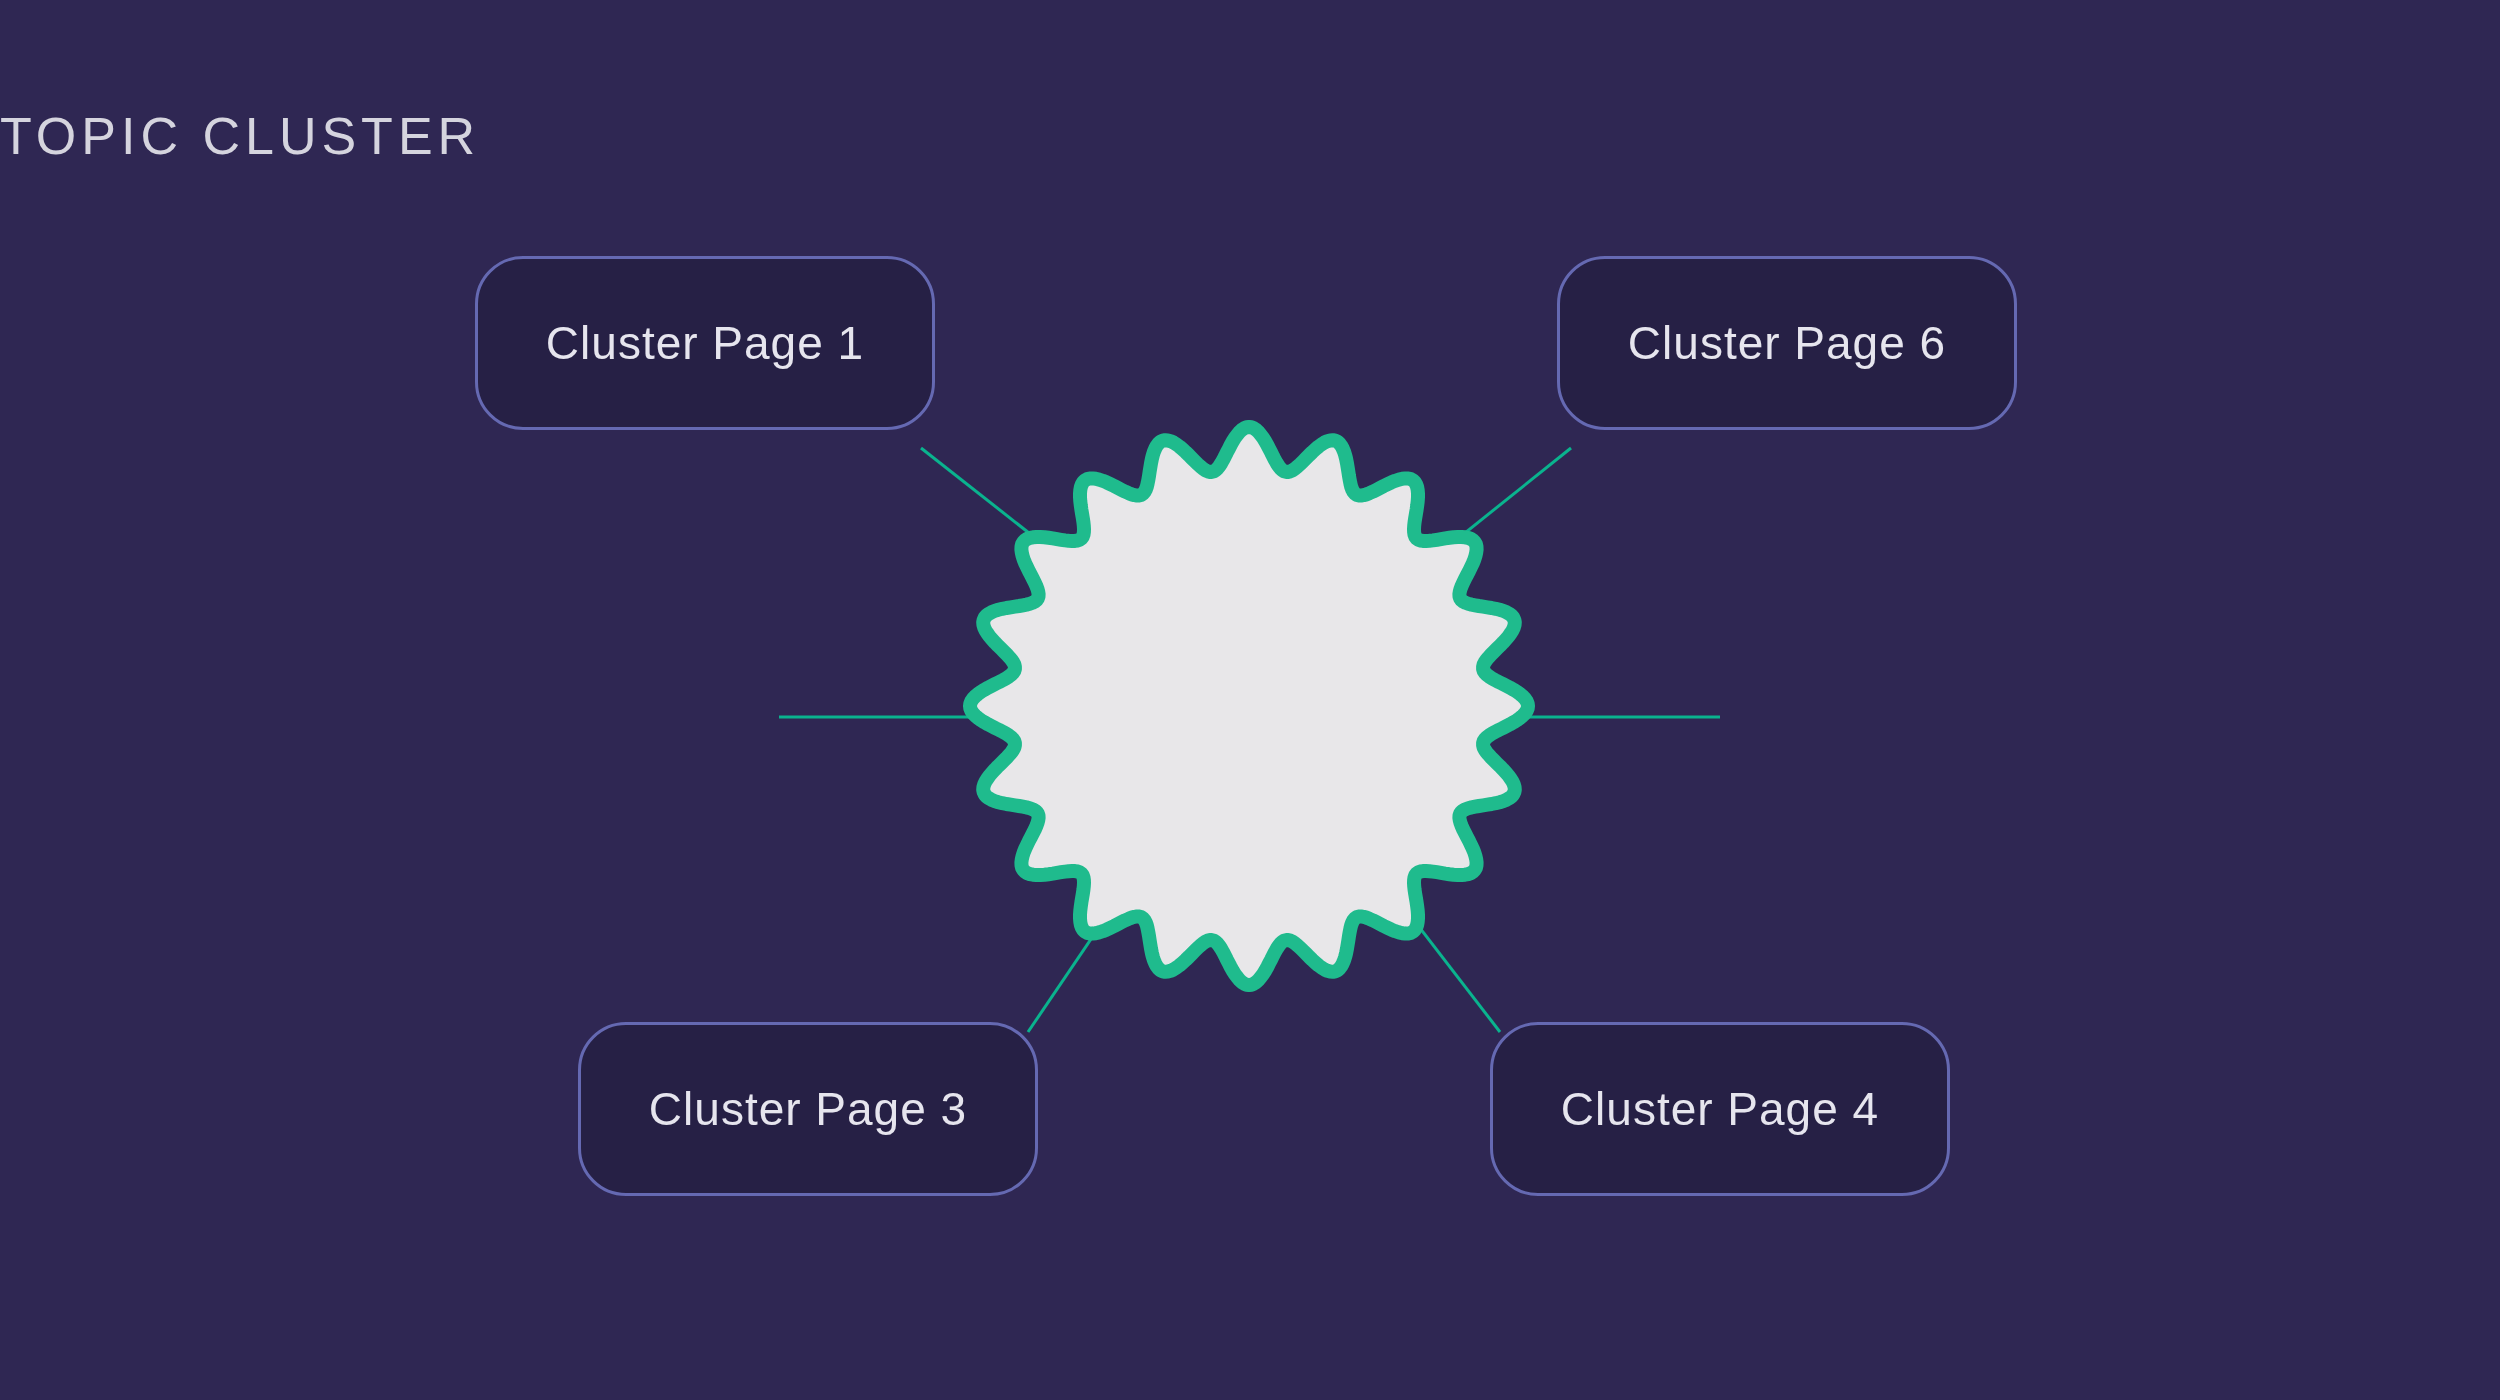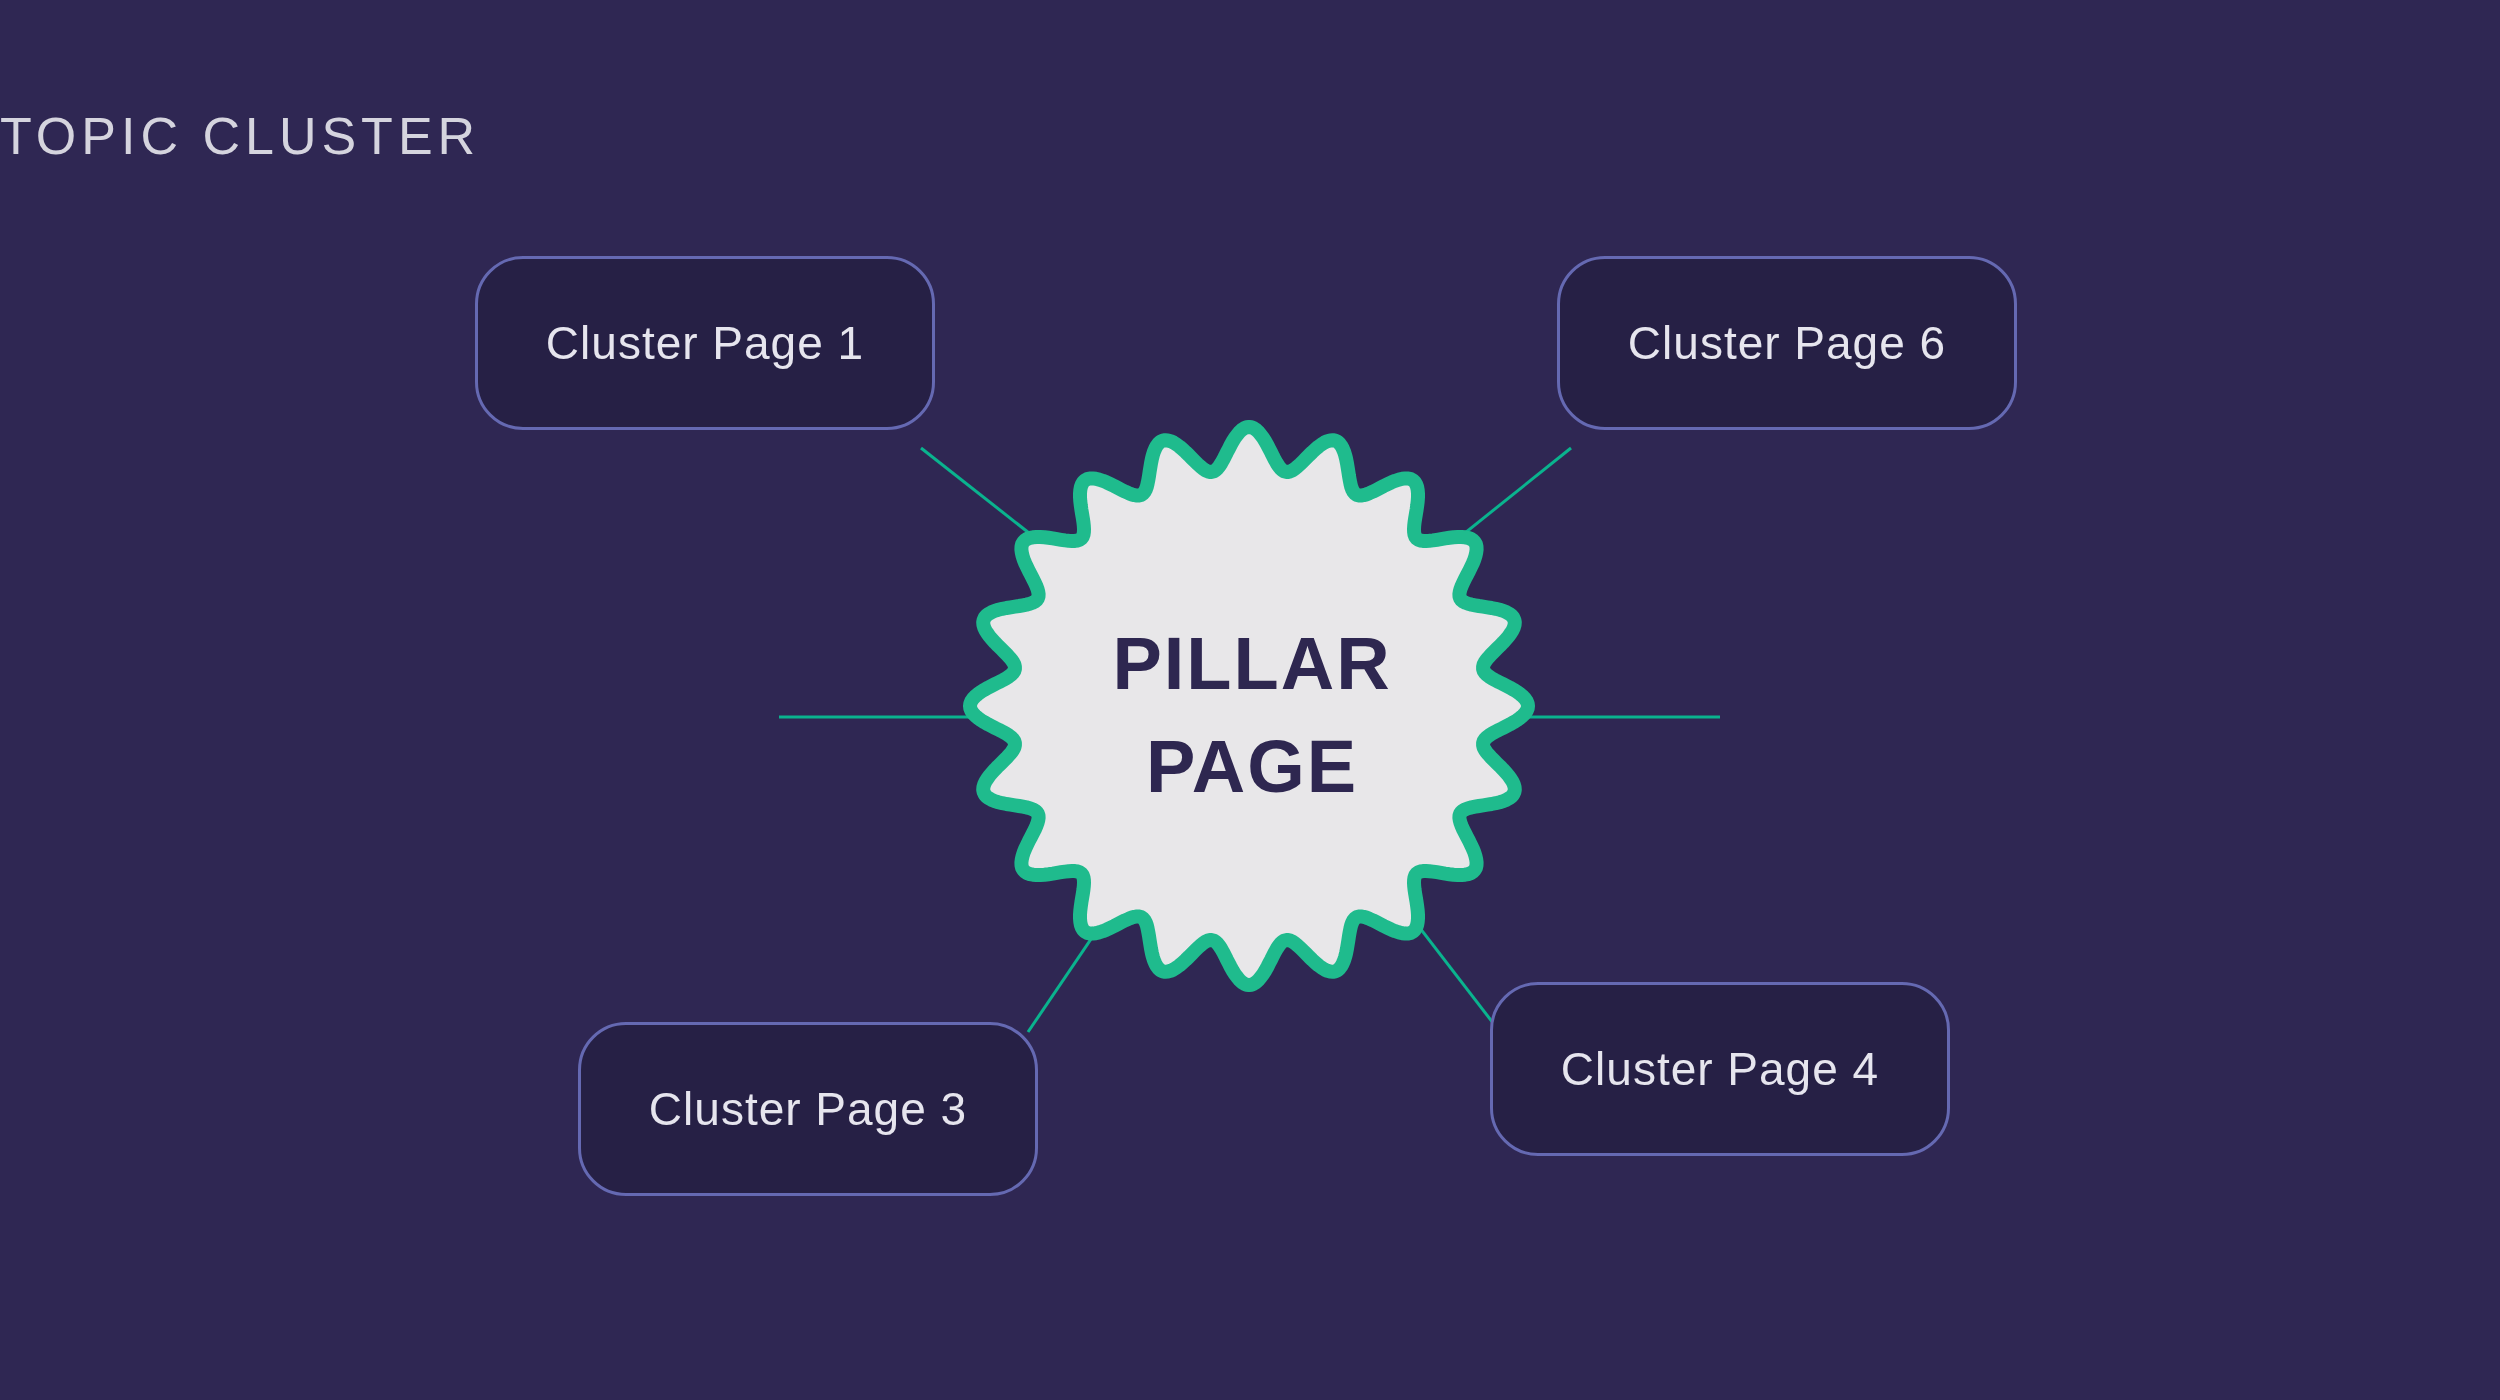--- a/index.html
+++ b/index.html
@@ -44,45 +44,41 @@
     display:flex;align-items:center;justify-content:center;
     color:var(--box-text,#e6e5ee);
     font-size:46px;
     font-weight:400;
     letter-spacing:1px;
     white-space:nowrap;
   }
   .b1{left:475px;top:256px}
   .b2{left:316px;top:614px}
   .b3{left:578px;top:1022px}
-  .b4{left:1490px;top:982px}
+  .b4{left:1490px;top:1022px}
   .b5{left:1720px;top:614px}
   .b6{left:1557px;top:256px}
 </style>
 </head>
 <body>
 
 <div class="canvas">
 
   <div class="title">TOPIC CLUSTER</div>
 
   <svg class="layer" viewBox="0 0 2500 1400" xmlns="http://www.w3.org/2000/svg">
       <line x1="921" y1="448" x2="1249" y2="706" stroke="#0ab38e" stroke-width="3"></line>
       <line x1="779" y1="717" x2="1249" y2="717" stroke="#0ab38e" stroke-width="3"></line>
       <line x1="1028" y1="1032" x2="1249" y2="706" stroke="#0ab38e" stroke-width="3"></line>
       <line x1="1500" y1="1032" x2="1249" y2="706" stroke="#0ab38e" stroke-width="3"></line>
       <line x1="1720" y1="717" x2="1249" y2="717" stroke="#0ab38e" stroke-width="3"></line>
       <line x1="1571" y1="448" x2="1249" y2="706" stroke="#0ab38e" stroke-width="3"></line>
       <path d="M1528.0 706.0L1527.7 703.6L1526.7 701.2L1525.1 698.8L1522.9 696.4L1520.2 694.2L1517.1 691.9L1513.7 689.8L1510.0 687.7L1506.2 685.8L1502.4 683.8L1498.7 682.0L1495.1 680.1L1491.9 678.3L1489.1 676.5L1486.8 674.7L1484.9 672.8L1483.7 670.9L1483.1 668.9L1483.1 666.8L1483.6 664.6L1484.8 662.3L1486.5 659.8L1488.6 657.3L1491.1 654.5L1493.9 651.7L1496.8 648.8L1499.9 645.8L1502.9 642.7L1505.7 639.6L1508.4 636.5L1510.6 633.4L1512.5 630.5L1513.8 627.6L1514.6 624.8L1514.8 622.2L1514.3 619.8L1513.3 617.6L1511.6 615.6L1509.3 613.8L1506.6 612.3L1503.3 610.9L1499.7 609.8L1495.7 608.8L1491.6 608.0L1487.4 607.3L1483.1 606.6L1479.0 606.0L1475.1 605.3L1471.5 604.6L1468.2 603.8L1465.5 602.8L1463.2 601.6L1461.4 600.1L1460.2 598.4L1459.5 596.4L1459.4 594.1L1459.8 591.6L1460.6 588.7L1461.8 585.6L1463.3 582.3L1465.1 578.7L1467.0 575.0L1469.0 571.2L1470.9 567.3L1472.7 563.5L1474.2 559.8L1475.4 556.1L1476.2 552.7L1476.6 549.6L1476.5 546.7L1475.9 544.2L1474.7 542.0L1473.0 540.2L1470.8 538.9L1468.1 537.9L1465.0 537.3L1461.5 537.0L1457.7 537.0L1453.6 537.3L1449.4 537.8L1445.2 538.4L1441.0 539.1L1436.9 539.8L1432.9 540.4L1429.3 540.8L1425.9 541.0L1423.0 540.9L1420.4 540.5L1418.3 539.7L1416.6 538.4L1415.3 536.7L1414.5 534.6L1414.1 532.0L1414.0 529.1L1414.2 525.7L1414.6 522.1L1415.2 518.1L1415.9 514.0L1416.6 509.8L1417.2 505.6L1417.7 501.4L1418.0 497.3L1418.0 493.5L1417.7 490.0L1417.1 486.9L1416.1 484.2L1414.8 482.0L1413.0 480.3L1410.8 479.1L1408.3 478.5L1405.4 478.4L1402.3 478.8L1398.9 479.6L1395.2 480.8L1391.5 482.3L1387.7 484.1L1383.8 486.0L1380.0 488.0L1376.3 489.9L1372.8 491.7L1369.4 493.2L1366.3 494.4L1363.4 495.2L1360.9 495.6L1358.6 495.5L1356.6 494.8L1354.9 493.6L1353.4 491.8L1352.2 489.5L1351.2 486.8L1350.4 483.5L1349.7 479.9L1349.0 476.0L1348.4 471.9L1347.7 467.6L1347.0 463.4L1346.2 459.3L1345.2 455.3L1344.1 451.7L1342.7 448.4L1341.2 445.7L1339.4 443.4L1337.4 441.7L1335.2 440.7L1332.8 440.2L1330.2 440.4L1327.4 441.2L1324.5 442.5L1321.6 444.4L1318.5 446.6L1315.4 449.3L1312.3 452.1L1309.2 455.1L1306.2 458.2L1303.3 461.1L1300.5 463.9L1297.7 466.4L1295.2 468.5L1292.7 470.2L1290.4 471.4L1288.2 471.9L1286.1 471.9L1284.1 471.3L1282.2 470.1L1280.3 468.2L1278.5 465.9L1276.7 463.1L1274.9 459.9L1273.0 456.3L1271.2 452.6L1269.2 448.8L1267.3 445.0L1265.2 441.3L1263.1 437.9L1260.8 434.8L1258.6 432.1L1256.2 429.9L1253.8 428.3L1251.4 427.3L1249.0 427.0L1246.6 427.3L1244.2 428.3L1241.8 429.9L1239.4 432.1L1237.2 434.8L1234.9 437.9L1232.8 441.3L1230.7 445.0L1228.8 448.8L1226.8 452.6L1225.0 456.3L1223.1 459.9L1221.3 463.1L1219.5 465.9L1217.7 468.2L1215.8 470.1L1213.9 471.3L1211.9 471.9L1209.8 471.9L1207.6 471.4L1205.3 470.2L1202.8 468.5L1200.3 466.4L1197.5 463.9L1194.7 461.1L1191.8 458.2L1188.8 455.1L1185.7 452.1L1182.6 449.3L1179.5 446.6L1176.4 444.4L1173.5 442.5L1170.6 441.2L1167.8 440.4L1165.2 440.2L1162.8 440.7L1160.6 441.7L1158.6 443.4L1156.8 445.7L1155.3 448.4L1153.9 451.7L1152.8 455.3L1151.8 459.3L1151.0 463.4L1150.3 467.6L1149.6 471.9L1149.0 476.0L1148.3 479.9L1147.6 483.5L1146.8 486.8L1145.8 489.5L1144.6 491.8L1143.1 493.6L1141.4 494.8L1139.4 495.5L1137.1 495.6L1134.6 495.2L1131.7 494.4L1128.6 493.2L1125.3 491.7L1121.7 489.9L1118.0 488.0L1114.2 486.0L1110.3 484.1L1106.5 482.3L1102.8 480.8L1099.1 479.6L1095.7 478.8L1092.6 478.4L1089.7 478.5L1087.2 479.1L1085.0 480.3L1083.2 482.0L1081.9 484.2L1080.9 486.9L1080.3 490.0L1080.0 493.5L1080.0 497.3L1080.3 501.4L1080.8 505.6L1081.4 509.8L1082.1 514.0L1082.8 518.1L1083.4 522.1L1083.8 525.7L1084.0 529.1L1083.9 532.0L1083.5 534.6L1082.7 536.7L1081.4 538.4L1079.7 539.7L1077.6 540.5L1075.0 540.9L1072.1 541.0L1068.7 540.8L1065.1 540.4L1061.1 539.8L1057.0 539.1L1052.8 538.4L1048.6 537.8L1044.4 537.3L1040.3 537.0L1036.5 537.0L1033.0 537.3L1029.9 537.9L1027.2 538.9L1025.0 540.2L1023.3 542.0L1022.1 544.2L1021.5 546.7L1021.4 549.6L1021.8 552.7L1022.6 556.1L1023.8 559.8L1025.3 563.5L1027.1 567.3L1029.0 571.2L1031.0 575.0L1032.9 578.7L1034.7 582.3L1036.2 585.6L1037.4 588.7L1038.2 591.6L1038.6 594.1L1038.5 596.4L1037.8 598.4L1036.6 600.1L1034.8 601.6L1032.5 602.8L1029.8 603.8L1026.5 604.6L1022.9 605.3L1019.0 606.0L1014.9 606.6L1010.6 607.3L1006.4 608.0L1002.3 608.8L998.3 609.8L994.7 610.9L991.4 612.3L988.7 613.8L986.4 615.6L984.7 617.6L983.7 619.8L983.2 622.2L983.4 624.8L984.2 627.6L985.5 630.5L987.4 633.4L989.6 636.5L992.3 639.6L995.1 642.7L998.1 645.8L1001.2 648.8L1004.1 651.7L1006.9 654.5L1009.4 657.3L1011.5 659.8L1013.2 662.3L1014.4 664.6L1014.9 666.8L1014.9 668.9L1014.3 670.9L1013.1 672.8L1011.2 674.7L1008.9 676.5L1006.1 678.3L1002.9 680.1L999.3 682.0L995.6 683.8L991.8 685.8L988.0 687.7L984.3 689.8L980.9 691.9L977.8 694.2L975.1 696.4L972.9 698.8L971.3 701.2L970.3 703.6L970.0 706.0L970.3 708.4L971.3 710.8L972.9 713.2L975.1 715.6L977.8 717.8L980.9 720.1L984.3 722.2L988.0 724.3L991.8 726.2L995.6 728.2L999.3 730.0L1002.9 731.9L1006.1 733.7L1008.9 735.5L1011.2 737.3L1013.1 739.2L1014.3 741.1L1014.9 743.1L1014.9 745.2L1014.4 747.4L1013.2 749.7L1011.5 752.2L1009.4 754.7L1006.9 757.5L1004.1 760.3L1001.2 763.2L998.1 766.2L995.1 769.3L992.3 772.4L989.6 775.5L987.4 778.6L985.5 781.5L984.2 784.4L983.4 787.2L983.2 789.8L983.7 792.2L984.7 794.4L986.4 796.4L988.7 798.2L991.4 799.7L994.7 801.1L998.3 802.2L1002.3 803.2L1006.4 804.0L1010.6 804.7L1014.9 805.4L1019.0 806.0L1022.9 806.7L1026.5 807.4L1029.8 808.2L1032.5 809.2L1034.8 810.4L1036.6 811.9L1037.8 813.6L1038.5 815.6L1038.6 817.9L1038.2 820.4L1037.4 823.3L1036.2 826.4L1034.7 829.8L1032.9 833.3L1031.0 837.0L1029.0 840.8L1027.1 844.7L1025.3 848.5L1023.8 852.2L1022.6 855.9L1021.8 859.3L1021.4 862.4L1021.5 865.3L1022.1 867.8L1023.3 870.0L1025.0 871.8L1027.2 873.1L1029.9 874.1L1033.0 874.7L1036.5 875.0L1040.3 875.0L1044.4 874.7L1048.6 874.2L1052.8 873.6L1057.0 872.9L1061.1 872.2L1065.1 871.6L1068.7 871.2L1072.1 871.0L1075.0 871.1L1077.6 871.5L1079.7 872.3L1081.4 873.6L1082.7 875.3L1083.5 877.4L1083.9 880.0L1084.0 882.9L1083.8 886.3L1083.4 889.9L1082.8 893.9L1082.1 898.0L1081.4 902.2L1080.8 906.4L1080.3 910.6L1080.0 914.7L1080.0 918.5L1080.3 922.0L1080.9 925.1L1081.9 927.8L1083.2 930.0L1085.0 931.7L1087.2 932.9L1089.7 933.5L1092.6 933.6L1095.7 933.2L1099.1 932.4L1102.8 931.2L1106.5 929.7L1110.3 927.9L1114.2 926.0L1118.0 924.0L1121.7 922.1L1125.2 920.3L1128.6 918.8L1131.7 917.6L1134.6 916.8L1137.1 916.4L1139.4 916.5L1141.4 917.2L1143.1 918.4L1144.6 920.2L1145.8 922.5L1146.8 925.2L1147.6 928.5L1148.3 932.1L1149.0 936.0L1149.6 940.1L1150.3 944.4L1151.0 948.6L1151.8 952.7L1152.8 956.7L1153.9 960.3L1155.3 963.6L1156.8 966.3L1158.6 968.6L1160.6 970.3L1162.8 971.3L1165.2 971.8L1167.8 971.6L1170.6 970.8L1173.5 969.5L1176.4 967.6L1179.5 965.4L1182.6 962.7L1185.7 959.9L1188.8 956.9L1191.8 953.8L1194.7 950.9L1197.5 948.1L1200.3 945.6L1202.8 943.5L1205.3 941.8L1207.6 940.6L1209.8 940.1L1211.9 940.1L1213.9 940.7L1215.8 941.9L1217.7 943.8L1219.5 946.1L1221.3 948.9L1223.1 952.1L1225.0 955.7L1226.8 959.4L1228.8 963.2L1230.7 967.0L1232.8 970.7L1234.9 974.1L1237.2 977.2L1239.4 979.9L1241.8 982.1L1244.2 983.7L1246.6 984.7L1249.0 985.0L1251.4 984.7L1253.8 983.7L1256.2 982.1L1258.6 979.9L1260.8 977.2L1263.1 974.1L1265.2 970.7L1267.3 967.0L1269.2 963.2L1271.2 959.4L1273.0 955.7L1274.9 952.1L1276.7 948.9L1278.5 946.1L1280.3 943.8L1282.2 941.9L1284.1 940.7L1286.1 940.1L1288.2 940.1L1290.4 940.6L1292.7 941.8L1295.2 943.5L1297.7 945.6L1300.5 948.1L1303.3 950.9L1306.2 953.8L1309.2 956.9L1312.3 959.9L1315.4 962.7L1318.5 965.4L1321.6 967.6L1324.5 969.5L1327.4 970.8L1330.2 971.6L1332.8 971.8L1335.2 971.3L1337.4 970.3L1339.4 968.6L1341.2 966.3L1342.7 963.6L1344.1 960.3L1345.2 956.7L1346.2 952.7L1347.0 948.6L1347.7 944.4L1348.4 940.1L1349.0 936.0L1349.7 932.1L1350.4 928.5L1351.2 925.2L1352.2 922.5L1353.4 920.2L1354.9 918.4L1356.6 917.2L1358.6 916.5L1360.9 916.4L1363.4 916.8L1366.3 917.6L1369.4 918.8L1372.8 920.3L1376.3 922.1L1380.0 924.0L1383.8 926.0L1387.7 927.9L1391.5 929.7L1395.2 931.2L1398.9 932.4L1402.3 933.2L1405.4 933.6L1408.3 933.5L1410.8 932.9L1413.0 931.7L1414.8 930.0L1416.1 927.8L1417.1 925.1L1417.7 922.0L1418.0 918.5L1418.0 914.7L1417.7 910.6L1417.2 906.4L1416.6 902.2L1415.9 898.0L1415.2 893.9L1414.6 889.9L1414.2 886.3L1414.0 882.9L1414.1 880.0L1414.5 877.4L1415.3 875.3L1416.6 873.6L1418.3 872.3L1420.4 871.5L1423.0 871.1L1425.9 871.0L1429.3 871.2L1432.9 871.6L1436.9 872.2L1441.0 872.9L1445.2 873.6L1449.4 874.2L1453.6 874.7L1457.7 875.0L1461.5 875.0L1465.0 874.7L1468.1 874.1L1470.8 873.1L1473.0 871.8L1474.7 870.0L1475.9 867.8L1476.5 865.3L1476.6 862.4L1476.2 859.3L1475.4 855.9L1474.2 852.2L1472.7 848.5L1470.9 844.7L1469.0 840.8L1467.0 837.0L1465.1 833.3L1463.3 829.8L1461.8 826.4L1460.6 823.3L1459.8 820.4L1459.4 817.9L1459.5 815.6L1460.2 813.6L1461.4 811.9L1463.2 810.4L1465.5 809.2L1468.2 808.2L1471.5 807.4L1475.1 806.7L1479.0 806.0L1483.1 805.4L1487.4 804.7L1491.6 804.0L1495.7 803.2L1499.7 802.2L1503.3 801.1L1506.6 799.7L1509.3 798.2L1511.6 796.4L1513.3 794.4L1514.3 792.2L1514.8 789.8L1514.6 787.2L1513.8 784.4L1512.5 781.5L1510.6 778.6L1508.4 775.5L1505.7 772.4L1502.9 769.3L1499.9 766.2L1496.8 763.2L1493.9 760.3L1491.1 757.5L1488.6 754.7L1486.5 752.2L1484.8 749.7L1483.6 747.4L1483.1 745.2L1483.1 743.1L1483.7 741.1L1484.9 739.2L1486.8 737.3L1489.1 735.5L1491.9 733.7L1495.1 731.9L1498.7 730.0L1502.4 728.2L1506.2 726.2L1510.0 724.3L1513.7 722.2L1517.1 720.1L1520.2 717.8L1522.9 715.6L1525.1 713.2L1526.7 710.8L1527.7 708.4L1528.0 706.0Z" fill="#e8e7e9" stroke="#1fbb8d" stroke-width="14" stroke-linejoin="round"></path>
     </svg>
 
-  <div class="pillar-label">
-    <div>PILLAR</div>
-    <div>PAGE</div>
-  </div>
 
   <div class="cbox b1">
     <span>Cluster Page 1</span>
   </div>
   <div class="cbox b3">
     <span>Cluster Page 3</span>
   </div>
   <div class="cbox b4">
     <span>Cluster Page 4</span>
   </div>

